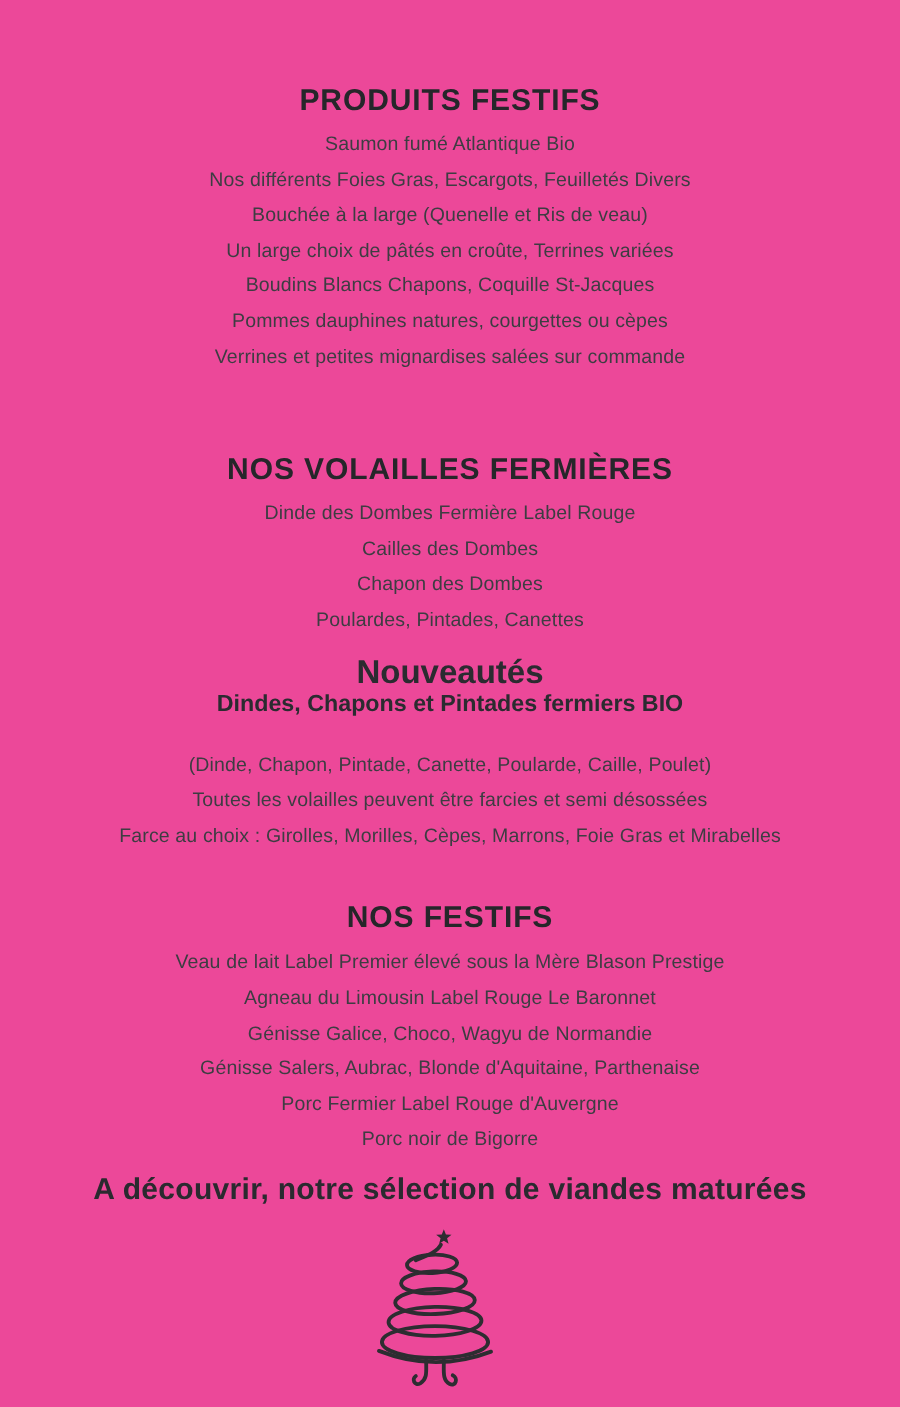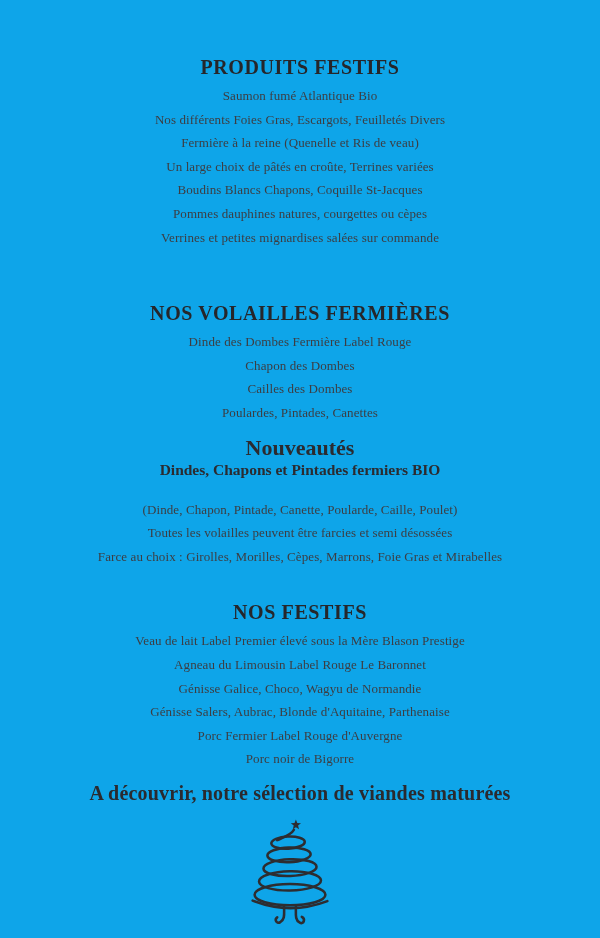--- a/index.html
+++ b/index.html
@@ -4,23 +4,23 @@
 <style>
   html, body {
     margin: 0;
     padding: 0;
     background: #ffffff;
   }
   .page {
     position: relative;
     width: 600px;
     height: 938px;
-    background: #0ea5e9;
+    background: #ec4899;
     overflow: hidden;
-    font-family: Liberation Serif, serif;
+    font-family: Liberation Sans, sans-serif;
   }
   .menu {
     padding-top: 55px;
     text-align: center;
   }
   .section-title {
     margin: 0 0 5px 0;
     font-size: 20px;
     line-height: 24px;
     font-weight: 700;
@@ -68,32 +68,32 @@
 </head>
 <body>
 
 <div class="page">
   <div class="menu">
 
     <section>
       <h2 class="section-title">PRODUITS FESTIFS</h2>
       <div class="line">Saumon fumé Atlantique Bio</div>
       <div class="line">Nos différents Foies Gras, Escargots, Feuilletés Divers</div>
-      <div class="line">Fermière à la reine (Quenelle et Ris de veau)</div>
+      <div class="line">Bouchée à la large (Quenelle et Ris de veau)</div>
       <div class="line">Un large choix de pâtés en croûte, Terrines variées</div>
       <div class="line">Boudins Blancs Chapons, Coquille St-Jacques</div>
       <div class="line">Pommes dauphines natures, courgettes ou cèpes</div>
       <div class="line">Verrines et petites mignardises salées sur commande</div>
     </section>
 
     <section class="sec-volailles">
       <h2 class="section-title">NOS VOLAILLES FERMIÈRES</h2>
       <div class="line">Dinde des Dombes Fermière Label Rouge</div>
+      <div class="line">Cailles des Dombes</div>
       <div class="line">Chapon des Dombes</div>
-      <div class="line">Cailles des Dombes</div>
       <div class="line">Poulardes, Pintades, Canettes</div>
 
       <div class="nouveautes">
         <div class="nouveautes-title">Nouveautés</div>
         <div class="nouveautes-line">Dindes, Chapons et Pintades fermiers BIO</div>
       </div>
 
       <div class="notes">
         <div class="line">(Dinde, Chapon, Pintade, Canette, Poularde, Caille, Poulet)</div>
         <div class="line">Toutes les volailles peuvent être farcies et semi désossées</div>

